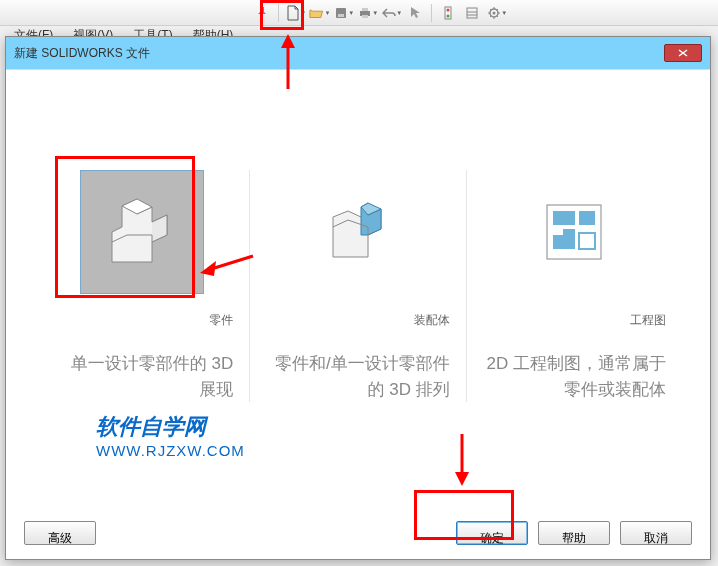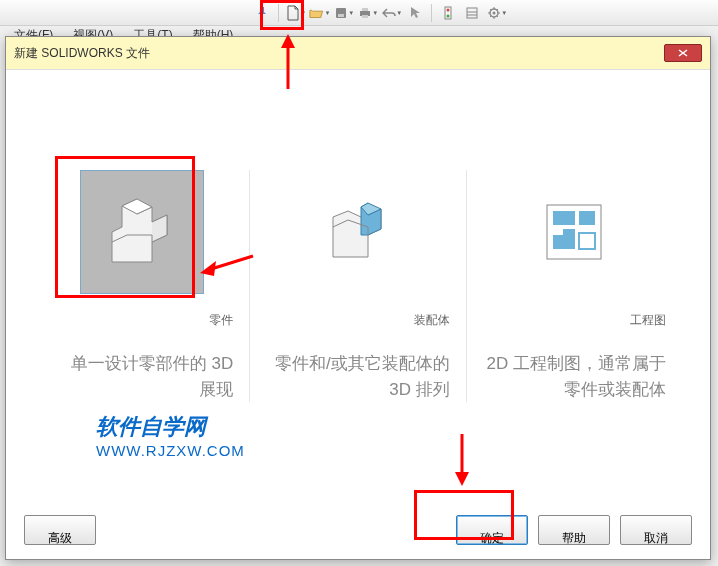--- a/index.html
+++ b/index.html
@@ -70,21 +70,21 @@
       left: 5px;
       top: 36px;
       width: 706px;
       height: 524px;
       background: #fff;
       border: 1px solid #888;
       box-shadow: 0 3px 12px rgba(0,0,0,0.3);
     }
     .titlebar {
       height: 26px;
-      background: #fef9c3;
+      background: #7dd3fc;
       border-bottom: 1px solid #ddd;
       display: flex;
       align-items: center;
       padding: 16px 8px;
       color: #333;
     }
     .close-btn {
       margin-left: auto;
       width: 38px;
       height: 18px;
@@ -159,21 +159,21 @@
       align-items: center;
     }
     .btn {
       min-width: 72px;
       height: 24px;
       background: linear-gradient(#fefefe, #e4e4e4);
       border: 1px solid #888;
       border-radius: 2px;
       font-size: 12px;
       cursor: pointer;
-      padding: 14px 16px;
+      padding: 8px 16px;
     }
     .btn.primary {
       border: 1px solid #2d7dc1;
       box-shadow: 0 0 0 1px #7fb9e6 inset;
       text-align: center;
     }
     .footer-right {
       margin-left: auto;
       display: flex;
       gap: 10px;
@@ -280,21 +280,21 @@
     <div class="option">
       <div class="option-icon">
         <svg width="90" height="90" viewBox="0 0 90 90">
           <path d="M20 40 L20 70 L55 70 L55 48 L68 42 L68 22 L48 30 L35 24 L20 30 Z" fill="#f2f2f2" stroke="#888"></path>
           <path d="M48 30 L48 48 L55 48 L68 42 L68 22 L55 28 L55 16 L48 20 Z" fill="#6db3d9" stroke="#3c7fa8"></path>
           <path d="M48 20 L55 16 L68 22 L55 28 Z" fill="#9ed1e8" stroke="#3c7fa8"></path>
           <path d="M20 40 L35 33 L55 40 L55 48" fill="none" stroke="#888"></path>
         </svg>
       </div>
       <div class="option-title">装配体</div>
-      <div class="option-desc">零件和/或其它装配体的 3D 排列</div>
+      <div class="option-desc">零件和/单一设计零部件的 3D 排列</div>
     </div>
 
     <div class="option">
       <div class="option-icon">
         <svg width="90" height="90" viewBox="0 0 90 90">
           <rect x="18" y="18" width="54" height="54" fill="#fff" stroke="#888"></rect>
           <rect x="24" y="24" width="22" height="14" fill="#6db3d9"></rect>
           <rect x="50" y="24" width="16" height="14" fill="#6db3d9"></rect>
           <path d="M24 62 L24 48 L34 48 L34 42 L46 42 L46 62 Z" fill="#6db3d9"></path>
           <rect x="50" y="46" width="16" height="16" fill="none" stroke="#6db3d9" stroke-width="2"></rect>

